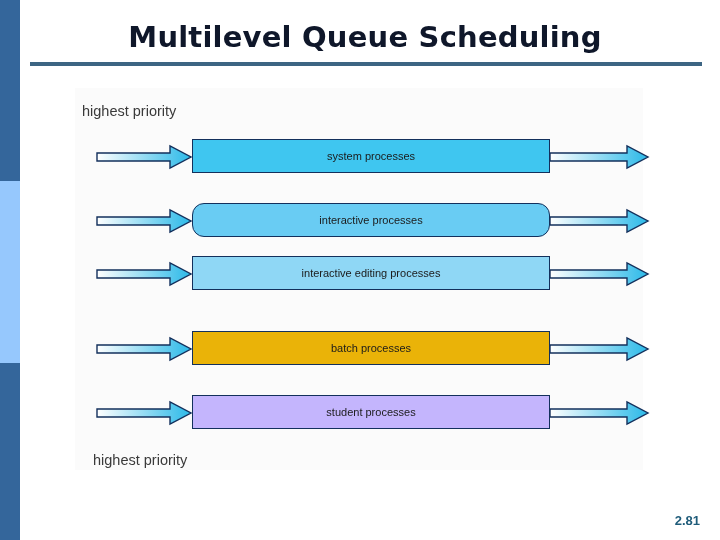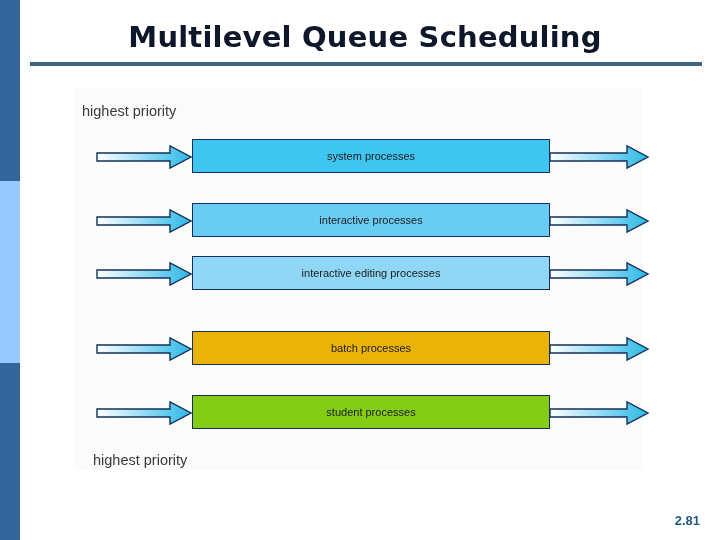--- a/index.html
+++ b/index.html
@@ -152,21 +152,21 @@
     <div class="queue-row" style="top: 203px;">
       <div class="arrow-left"><svg width="97" height="26" viewBox="0 0 97 26">
           <defs>
             <linearGradient id="agl1" x1="0" y1="0" x2="1" y2="0">
               <stop offset="0%" stop-color="#FFFFFF"></stop>
               <stop offset="100%" stop-color="#2BB9E8"></stop>
             </linearGradient>
           </defs>
           <path d="M1,9 L74,9 L74,2 L95,13 L74,24 L74,17 L1,17 Z" fill="url(#agl1)" stroke="#13305C" stroke-width="1.4"></path>
         </svg></div>
-      <div class="queue-box" style="background: rgb(105, 204, 243);">
+      <div class="queue-box" style="background: rgb(105, 204, 243); border-radius: 12px;">
         <span class="queue-box-label">interactive processes</span>
       </div>
       <div class="arrow-right"><svg width="100" height="26" viewBox="0 0 100 26">
           <defs>
             <linearGradient id="agr1" x1="0" y1="0" x2="1" y2="0">
               <stop offset="0%" stop-color="#FFFFFF"></stop>
               <stop offset="100%" stop-color="#2BB9E8"></stop>
             </linearGradient>
           </defs>
           <path d="M0,9 L77,9 L77,2 L98,13 L77,24 L77,17 L0,17 Z" fill="url(#agr1)" stroke="#13305C" stroke-width="1.4"></path>
@@ -221,21 +221,21 @@
     <div class="queue-row" style="top: 395px;">
       <div class="arrow-left"><svg width="97" height="26" viewBox="0 0 97 26">
           <defs>
             <linearGradient id="agl4" x1="0" y1="0" x2="1" y2="0">
               <stop offset="0%" stop-color="#FFFFFF"></stop>
               <stop offset="100%" stop-color="#2BB9E8"></stop>
             </linearGradient>
           </defs>
           <path d="M1,9 L74,9 L74,2 L95,13 L74,24 L74,17 L1,17 Z" fill="url(#agl4)" stroke="#13305C" stroke-width="1.4"></path>
         </svg></div>
-      <div class="queue-box" style="background: #84cc16;">
+      <div class="queue-box" style="background: #c4b5fd;">
         <span class="queue-box-label">student processes</span>
       </div>
       <div class="arrow-right"><svg width="100" height="26" viewBox="0 0 100 26">
           <defs>
             <linearGradient id="agr4" x1="0" y1="0" x2="1" y2="0">
               <stop offset="0%" stop-color="#FFFFFF"></stop>
               <stop offset="100%" stop-color="#2BB9E8"></stop>
             </linearGradient>
           </defs>
           <path d="M0,9 L77,9 L77,2 L98,13 L77,24 L77,17 L0,17 Z" fill="url(#agr4)" stroke="#13305C" stroke-width="1.4"></path>

